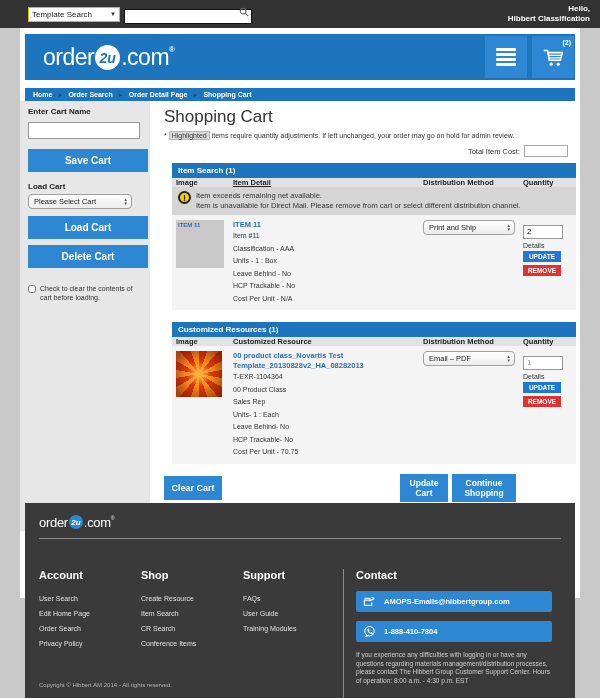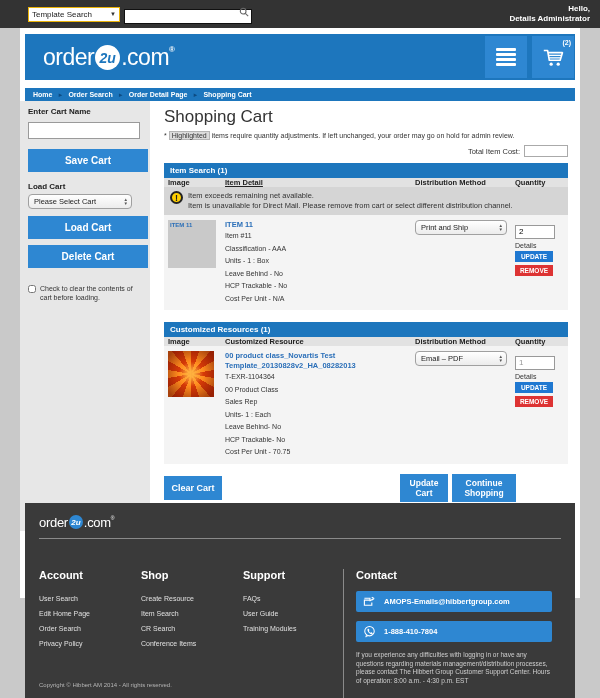--- a/index.html
+++ b/index.html
@@ -53,21 +53,21 @@
   .sb-check input { width:8px; height:8px; flex:none; margin-top:1px; }
 
   
   .main { position:absolute; left:130px; top:0; width:430px; height:430px; background:#fff; padding:4px 12px 0 14px; }
   .pg-title { font-size:17px; color:#333; font-weight:normal; margin-top:2px; }
   .notice { font-size:7px; color:#333; margin-top:5px; }
   .hl-box { background:#dcdcdc; border:1px solid #b5b5b5; padding:0 2px; }
   .total-row { display:flex; justify-content:flex-end; align-items:center; gap:4px; margin-top:6px; font-size:7.5px; color:#333; }
   .total-row input { width:44px; height:12px; border:1px solid #aaa; font-size:7px; }
 
-  table.cartsec { border-collapse:collapse; width:404px; margin-top:6px; }
+  table.cartsec { border-collapse:collapse; width:404px; margin-top:6px;margin-left:8px; }
   .sec-head { background:#1d76bd; color:#fff; font-size:8px; font-weight:bold; text-align:left; padding:3px 6px; }
   .col-head th { background:#e2e2e2; font-size:7.5px; color:#222; text-align:left; padding:0 4px; }
   .warn-row td { background:#d5d5d5; padding:4px 6px; }
   .warn-inner { display:flex; gap:5px; align-items:flex-start; }
   .warn-ico { width:13px; height:13px; border-radius:50%; background:#ffcf00; border:2px solid #222; color:#222;
     font-size:9px; font-weight:bold; display:flex; align-items:center; justify-content:center; flex:none; }
   .warn-txt { font-size:7.5px; color:#333; line-height:10px; }
   .item-row td { background:#f4f4f4; vertical-align:top; padding:5px 4px; }
   .img-ph { width:48px; height:48px; background:#c9c9c9; font-size:6px; font-weight:bold; color:#2b6fb8; padding:2px; }
   .flower { width:46px; height:46px;
@@ -125,21 +125,21 @@
     </div>
     <div class="topbar-search" data-name="global-search">
       <input data-name="global-search-input" value="" style="">
       <svg class="mag" data-name="search-icon" viewBox="0 0 12 12">
         <circle cx="5" cy="5" r="3.4" fill="none" stroke="#666" stroke-width="1.3"></circle>
         <line x1="7.6" y1="7.6" x2="11" y2="11" stroke="#666" stroke-width="1.3"></line>
       </svg>
     </div>
     <div class="greeting" data-name="user-greeting">
       <div data-name="greeting-hello">Hello,</div>
-      <div data-name="greeting-username">Details Administrator</div>
+      <div data-name="greeting-username">Hibbert Classification</div>
     </div>
   </div>
 
   <div class="container" data-name="page-container">
 
     <div class="hdr" data-name="site-header">
       <div class="logo" data-name="site-logo">
         <span class="t" data-name="logo-text-order">order</span>
         <span class="circ" data-name="logo-circle-2u">2u</span>
         <span class="t" data-name="logo-text-com">.com</span>

